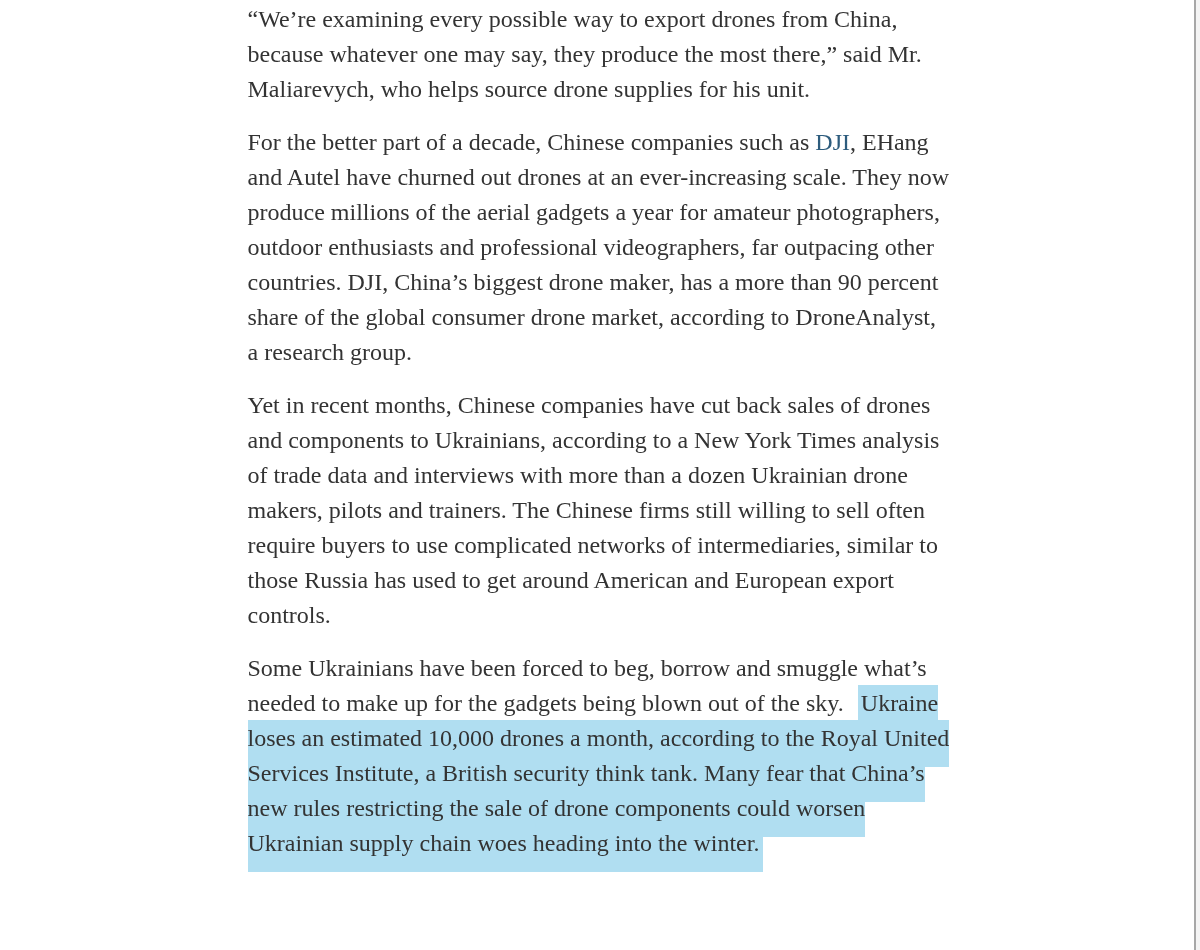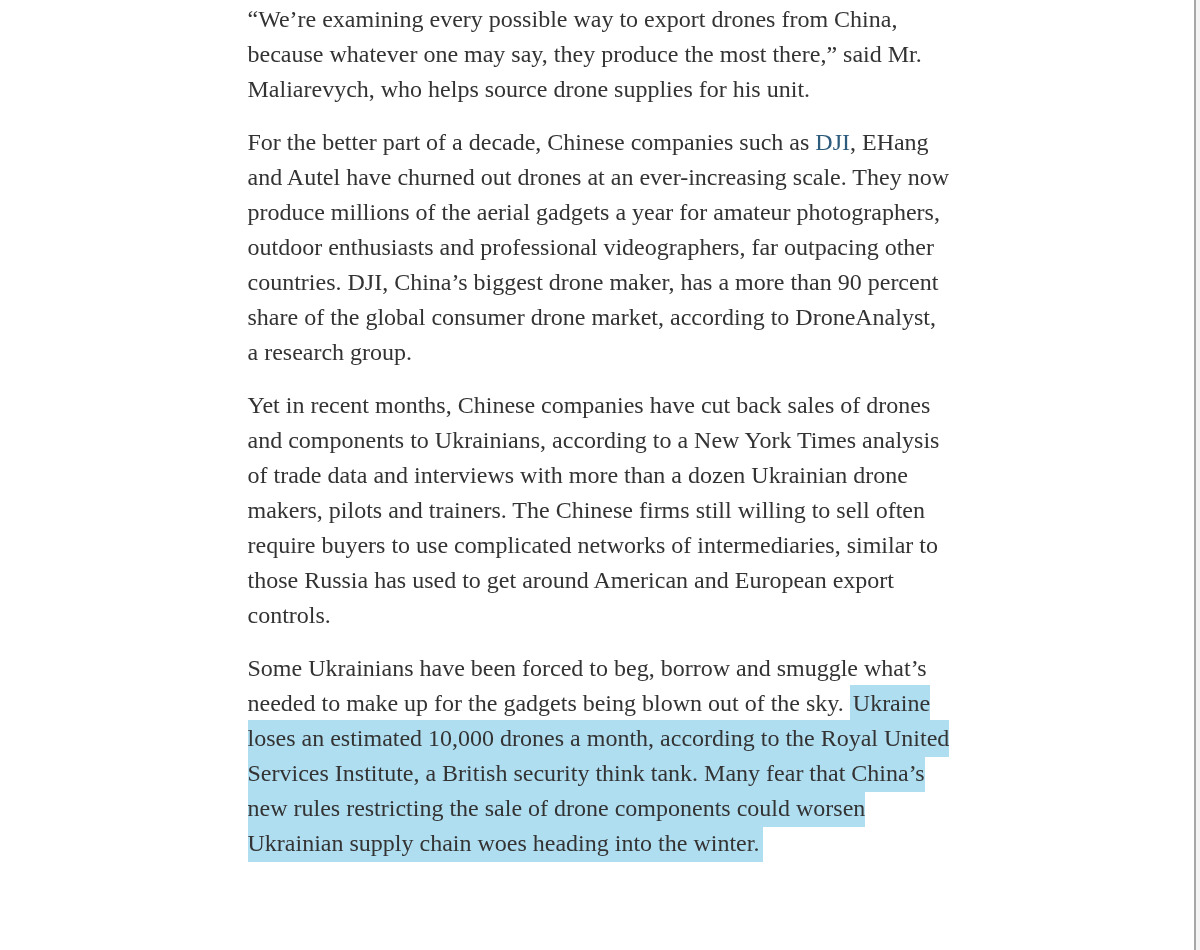--- a/index.html
+++ b/index.html
@@ -29,23 +29,24 @@
   a.body-link {
     color: var(--link-color, #2d5c7d);
     text-decoration-color: var(--link-underline-color, #6f9dc0);
     text-decoration-thickness: 1.5px;
     text-underline-offset: 4px;
     cursor: pointer;
   }
   mark.share-highlight {
     background: var(--highlight-color, #b0def1);
     color: inherit;
-    padding: 5px 4px 6px 3px;
+    padding: 5px 4px 16px 3px;
     -webkit-box-decoration-break: slice;
     box-decoration-break: slice;
+    margin-left: 8px;
   }
   .scroll-edge {
     position: absolute;
     top: 0;
     bottom: 0;
     right: 4px;
     width: 2px;
     background: var(--scrollbar-color, #a7a7a7);
   }
   .scroll-gutter {

